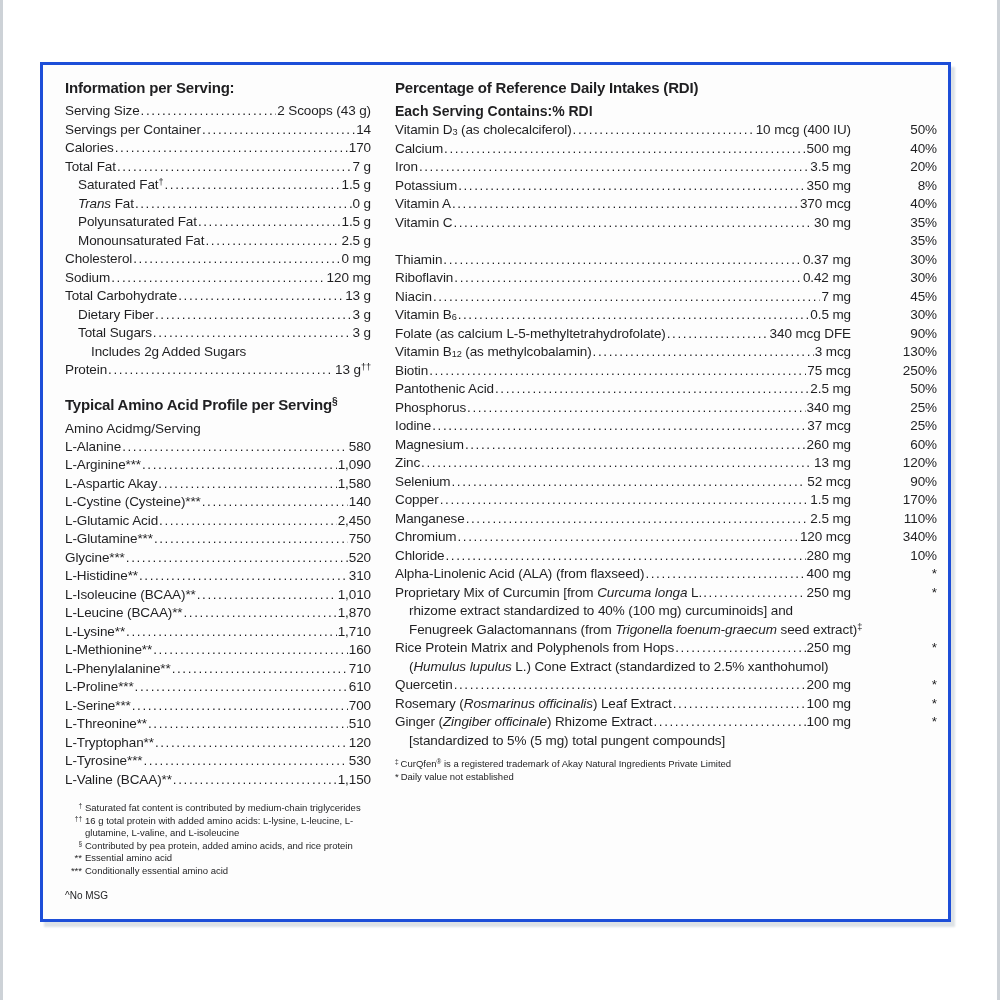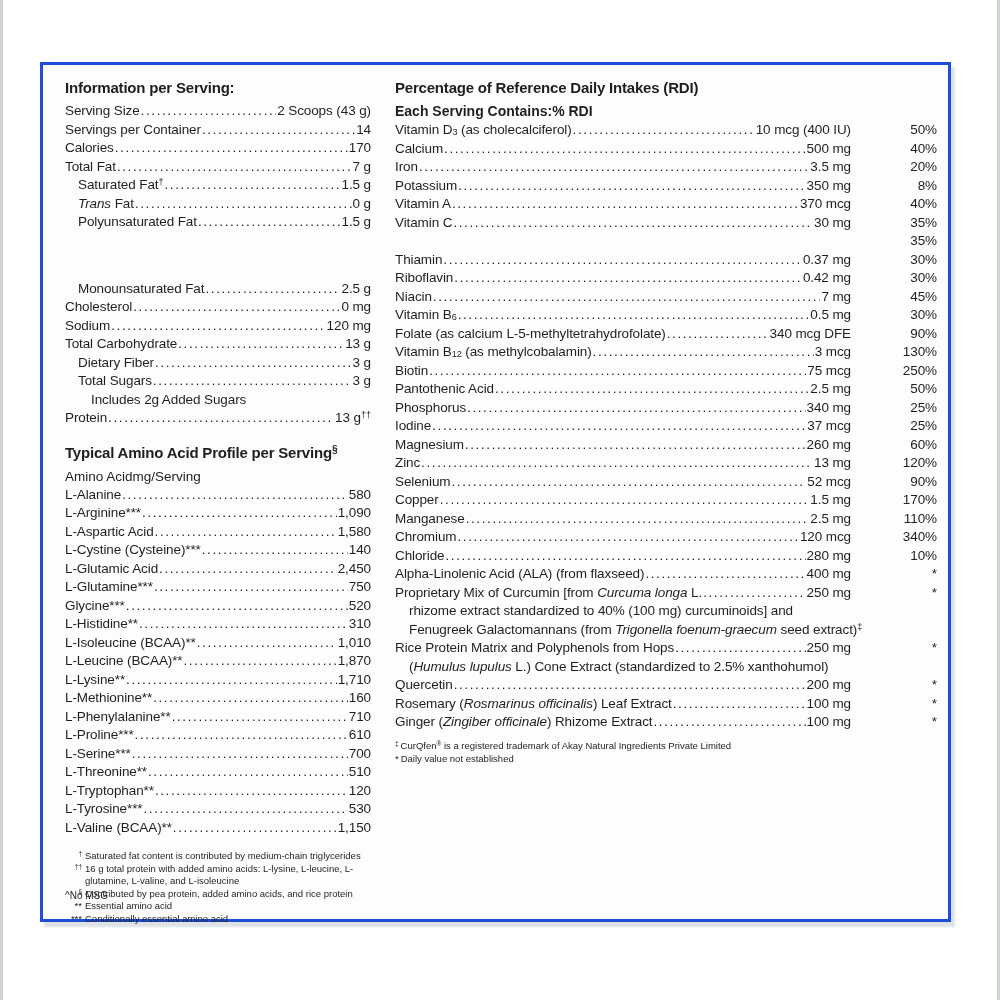--- a/index.html
+++ b/index.html
@@ -92,21 +92,21 @@
         <div class="row" style="padding-left: 13px;">
           <span class="nm"><i>Trans</i> Fat</span>
           <span class="lead"></span>
           <span class="val">0 g</span>
         </div>
         <div class="row" style="padding-left: 13px;">
           <span class="nm">Polyunsaturated Fat</span>
           <span class="lead"></span>
           <span class="val">1.5 g</span>
         </div>
-        <div class="row" style="padding-left: 13px; margin-top: 48px;">
+        <div class="row" style="padding-left: 13px;">
           <span class="nm">Monounsaturated Fat</span>
           <span class="lead"></span>
           <span class="val">2.5 g</span>
         </div>
         <div class="row">
           <span class="nm">Cholesterol</span>
           <span class="lead"></span>
           <span class="val">0 mg</span>
         </div>
         <div class="row">
@@ -150,21 +150,21 @@
             <span class="nm">L-Alanine</span>
             <span class="lead"></span>
             <span class="val">580</span>
           </div>
           <div class="row">
             <span class="nm">L-Arginine***</span>
             <span class="lead"></span>
             <span class="val">1,090</span>
           </div>
           <div class="row">
-            <span class="nm">L-Aspartic Acid</span>
+            <span class="nm">L-Aspartic Akay</span>
             <span class="lead"></span>
             <span class="val">1,580</span>
           </div>
           <div class="row">
             <span class="nm">L-Cystine (Cysteine)***</span>
             <span class="lead"></span>
             <span class="val">140</span>
           </div>
           <div class="row">
             <span class="nm">L-Glutamic Acid</span>
@@ -506,20 +506,21 @@
           <span class="rdi">*</span>
         </div>
         <div class="row">
           <span class="main">
             <span class="nm">Ginger (<i>Zingiber officinale</i>) Rhizome Extract</span>
             <span class="lead"></span>
             <span class="val">100 mg</span>
           </span>
           <span class="rdi">*</span>
         </div>
+        <div class="cont">[standardized to 5% (5 mg) total pungent compounds]</div>
       </div>
 
     <div class="notes notes-right">
         <div class="note">
           <span class="sym"><sup>‡</sup></span>
           <span class="txt">CurQfen<sup>®</sup> is a registered trademark of Akay Natural Ingredients Private Limited</span>
         </div>
         <div class="note">
           <span class="sym">*</span>
           <span class="txt">Daily value not established</span>

